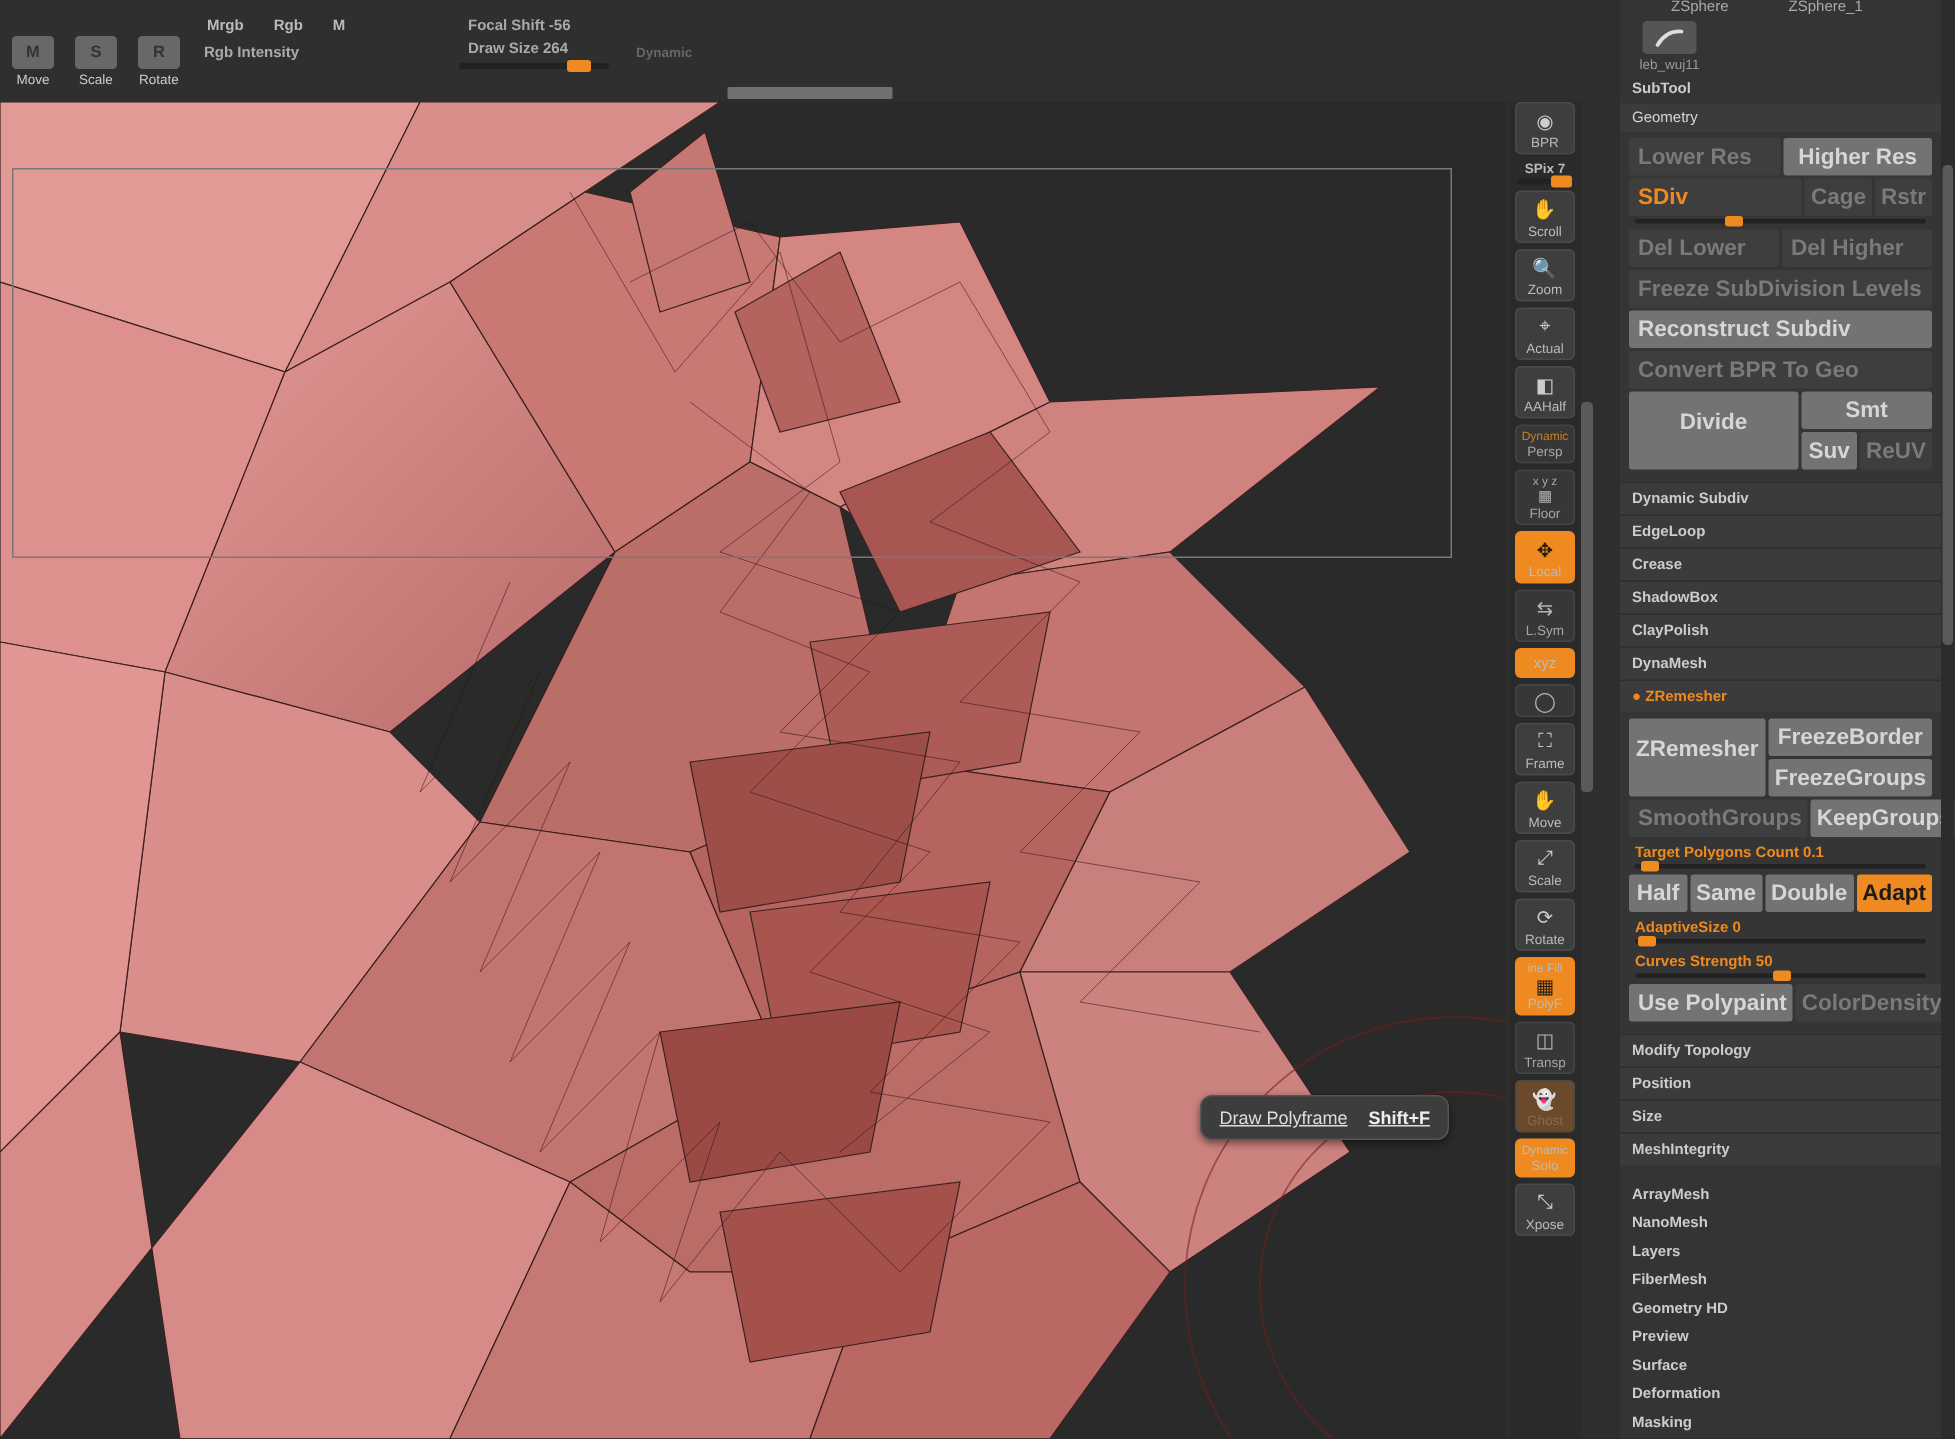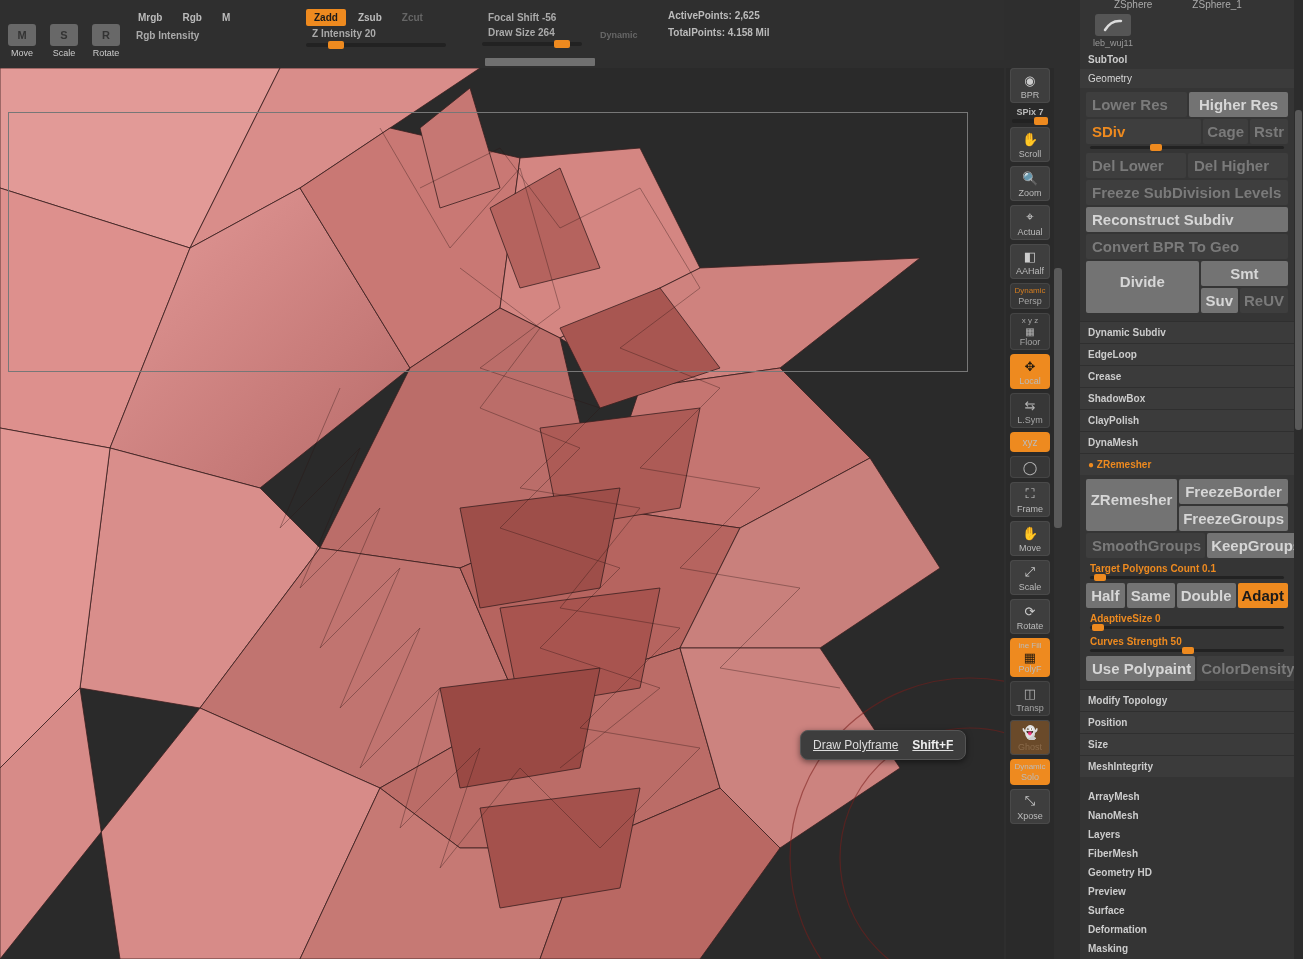--- a/index.html
+++ b/index.html
@@ -184,53 +184,36 @@
     <div class="toprow">
       <span class="chip">Mrgb</span>
       <span class="chip">Rgb</span>
       <span class="chip">M</span>
     </div>
     <div class="toprow">
       <span class="slider-lbl">Rgb Intensity</span>
     </div>
   </div>
 
-  <div class="topcol" style="width:170px">
-    <div class="toprow">
-      <span class="chip active">Zadd</span>
-      <span class="chip">Zsub</span>
-      <span class="chip dim">Zcut</span>
-    </div>
-    <div class="toprow" style="flex-direction:column;align-items:flex-start;height:auto;gap:2px">
-      <span class="slider-lbl">Z Intensity 20</span>
-      <div class="slim-track" style="width:140px">
-          <div class="nub" style="left:22px"></div>
-        </div>
-    </div>
-  </div>
 
   <div class="topcol" style="width:170px">
     <div class="toprow">
       <span class="slider-lbl">Focal Shift -56</span>
     </div>
     <div class="toprow" style="gap:10px">
       <div style="display:flex;flex-direction:column;gap:2px">
         <span class="slider-lbl">Draw Size 264</span>
         <div class="slim-track" style="width:100px">
             <div class="nub" style="left:72px"></div>
           </div>
       </div>
       <span class="chip dim" style="font-size:9px">Dynamic</span>
     </div>
   </div>
 
-  <div class="infocol">
-    <div class="info">ActivePoints: 2,625</div>
-    <div class="info">TotalPoints: 4.158 Mil</div>
-  </div>
 </div>
 <div class="graybar"></div>
 
 <div class="canvas">
   <svg width="1004" height="891" viewBox="0 0 1004 891">
     <defs>
       <linearGradient id="g1" x1="0" y1="0" x2="1" y2="1">
         <stop offset="0" stop-color="#e49a98"></stop>
           <stop offset="1" stop-color="#b86b69"></stop>
       </linearGradient>

